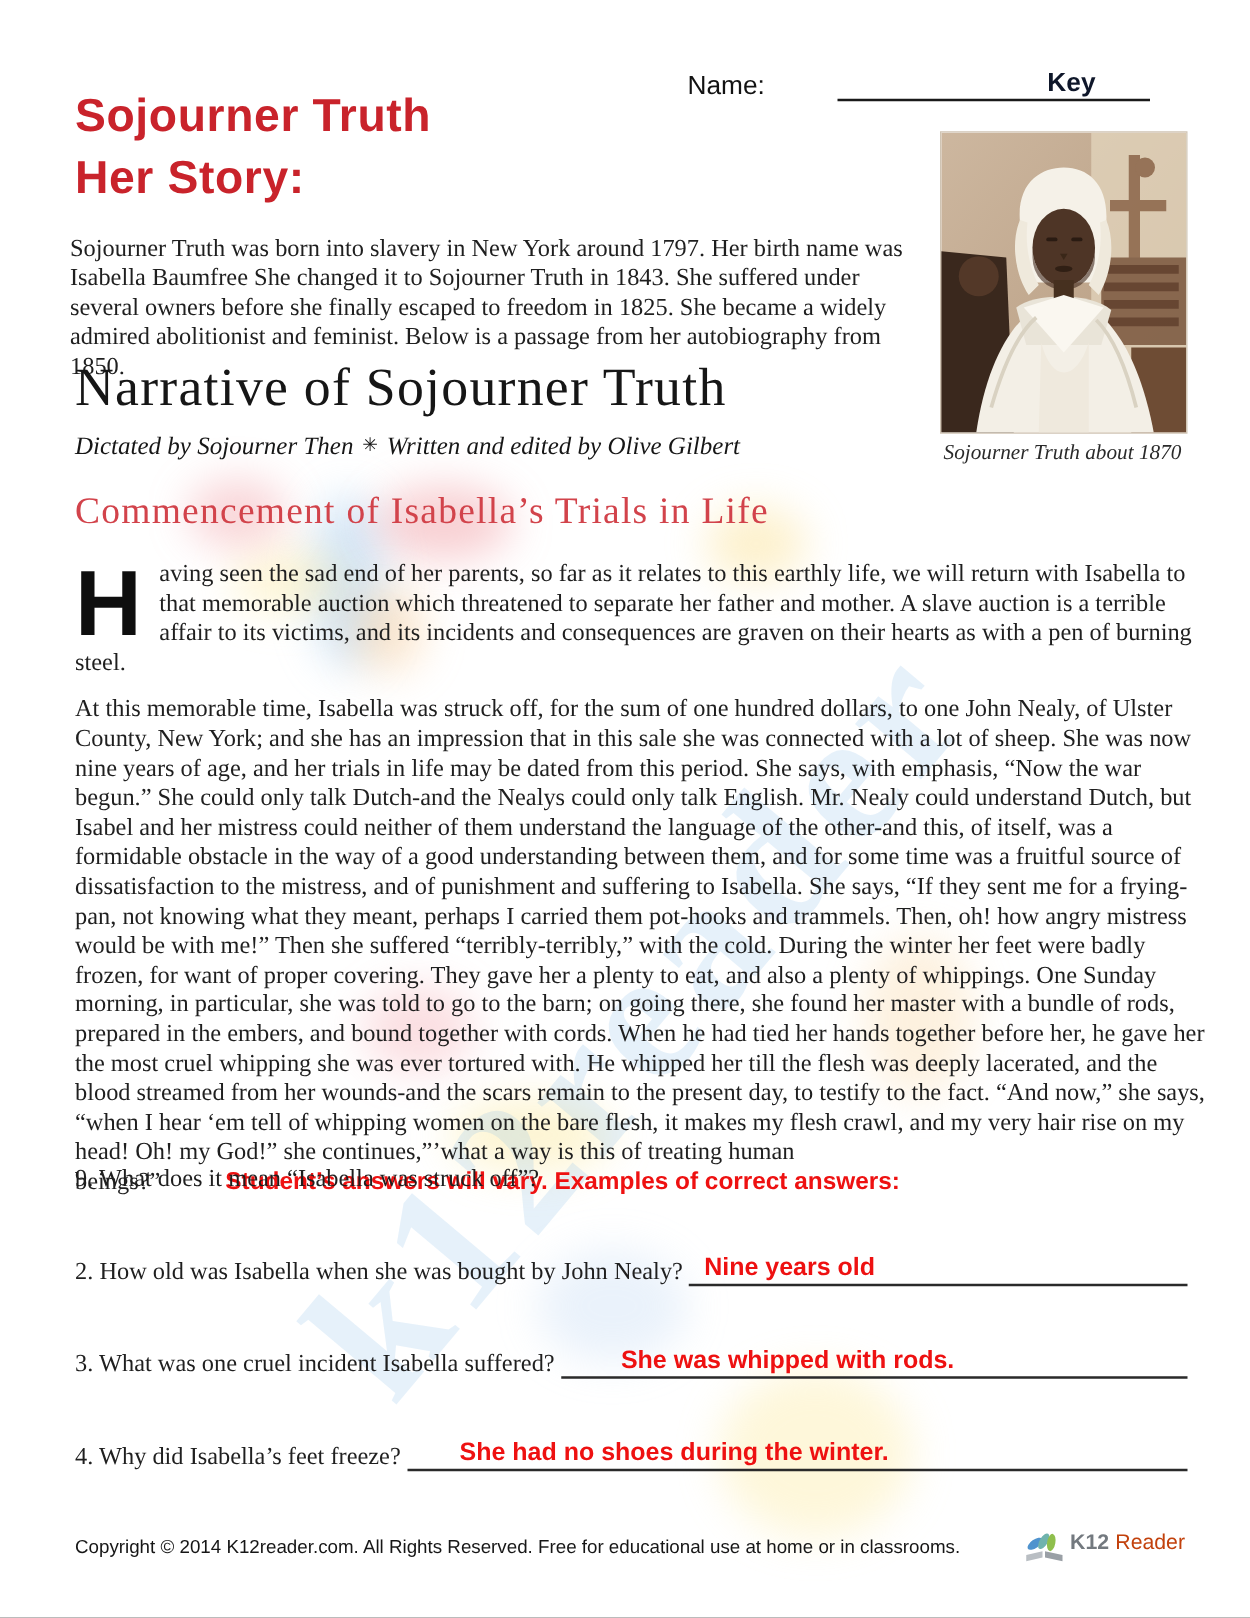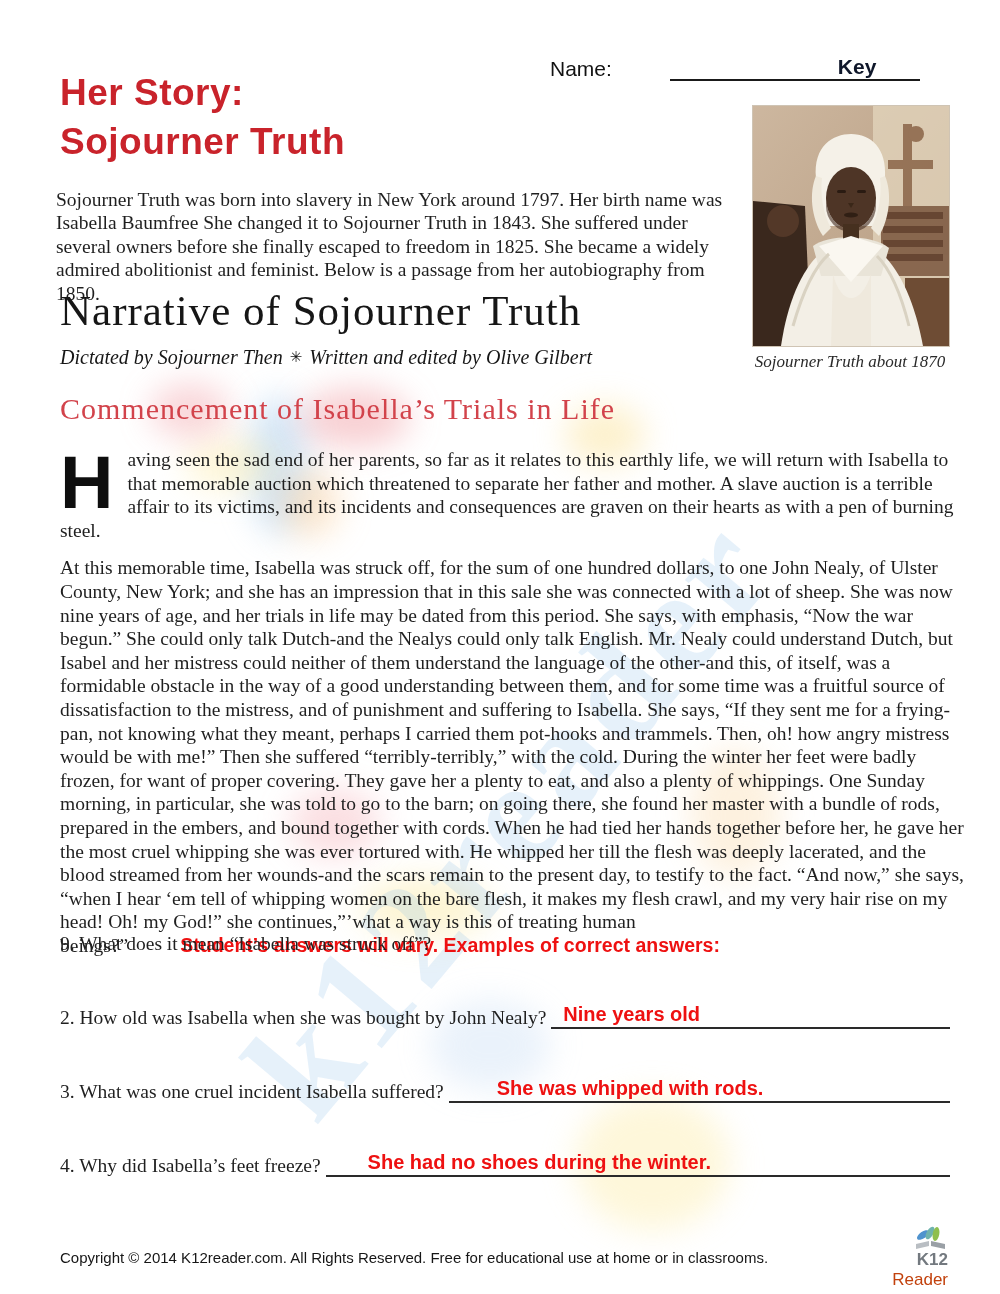--- a/index.html
+++ b/index.html
@@ -72,21 +72,21 @@
   .answer-line { flex:1; position:relative; height:27px; border-bottom:2px solid #2a2a2a; }
   .answer { position:absolute; bottom:1px;
             font-family:"Liberation Sans", sans-serif; font-weight:700;
             font-size:20px; color:#ee1111; white-space:nowrap; }
   .q1 .answer { left:58px; } .q2 .answer { left:12px; }
   .q3 .answer { left:48px; } .q4 .answer { left:42px; }
   
   .pfooter { position:absolute; left:60px; top:1224px; width:888px;
              display:flex; justify-content:space-between; align-items:center; }
   .copyright { font-family:"Liberation Sans", sans-serif; font-size:15px; color:#161616; }
-  .logo { display:flex; align-items:flex-end;flex-direction:column; }
+  .logo { display:flex; align-items:flex-start; }
   .logo-k12 { font-family:"Liberation Sans", sans-serif; font-weight:700;
               font-size:17px; color:#73797f; margin-left:3px; }
   .logo-reader { font-family:"Liberation Sans", sans-serif; font-weight:400;
                  font-size:17px; color:#c2410c; margin-left:5px; }
 </style>
 </head>
 <body>
 
 <div class="page">
 
@@ -99,22 +99,22 @@
     <div class="wm-blob b6"></div>
     <div class="wm-blob b7"></div>
     <div class="wm-blob b8"></div>
     <div class="wm-blob b9"></div>
     <div class="wm-blob b10"></div>
     <div class="wm-blob b11"></div>
     <div class="wm-text">k12reader</div>
   </div>
 
   <h1 class="title">
+    <div>Sojourner Truth</div>
     <div>Her Story:</div>
-    <div>Sojourner Truth</div>
   </h1>
 
   <div class="name-row">
     <span class="name-label">Name:</span>
     <span class="name-line">
       <span class="name-key">Key</span>
     </span>
   </div>
 
   <figure class="photo">

